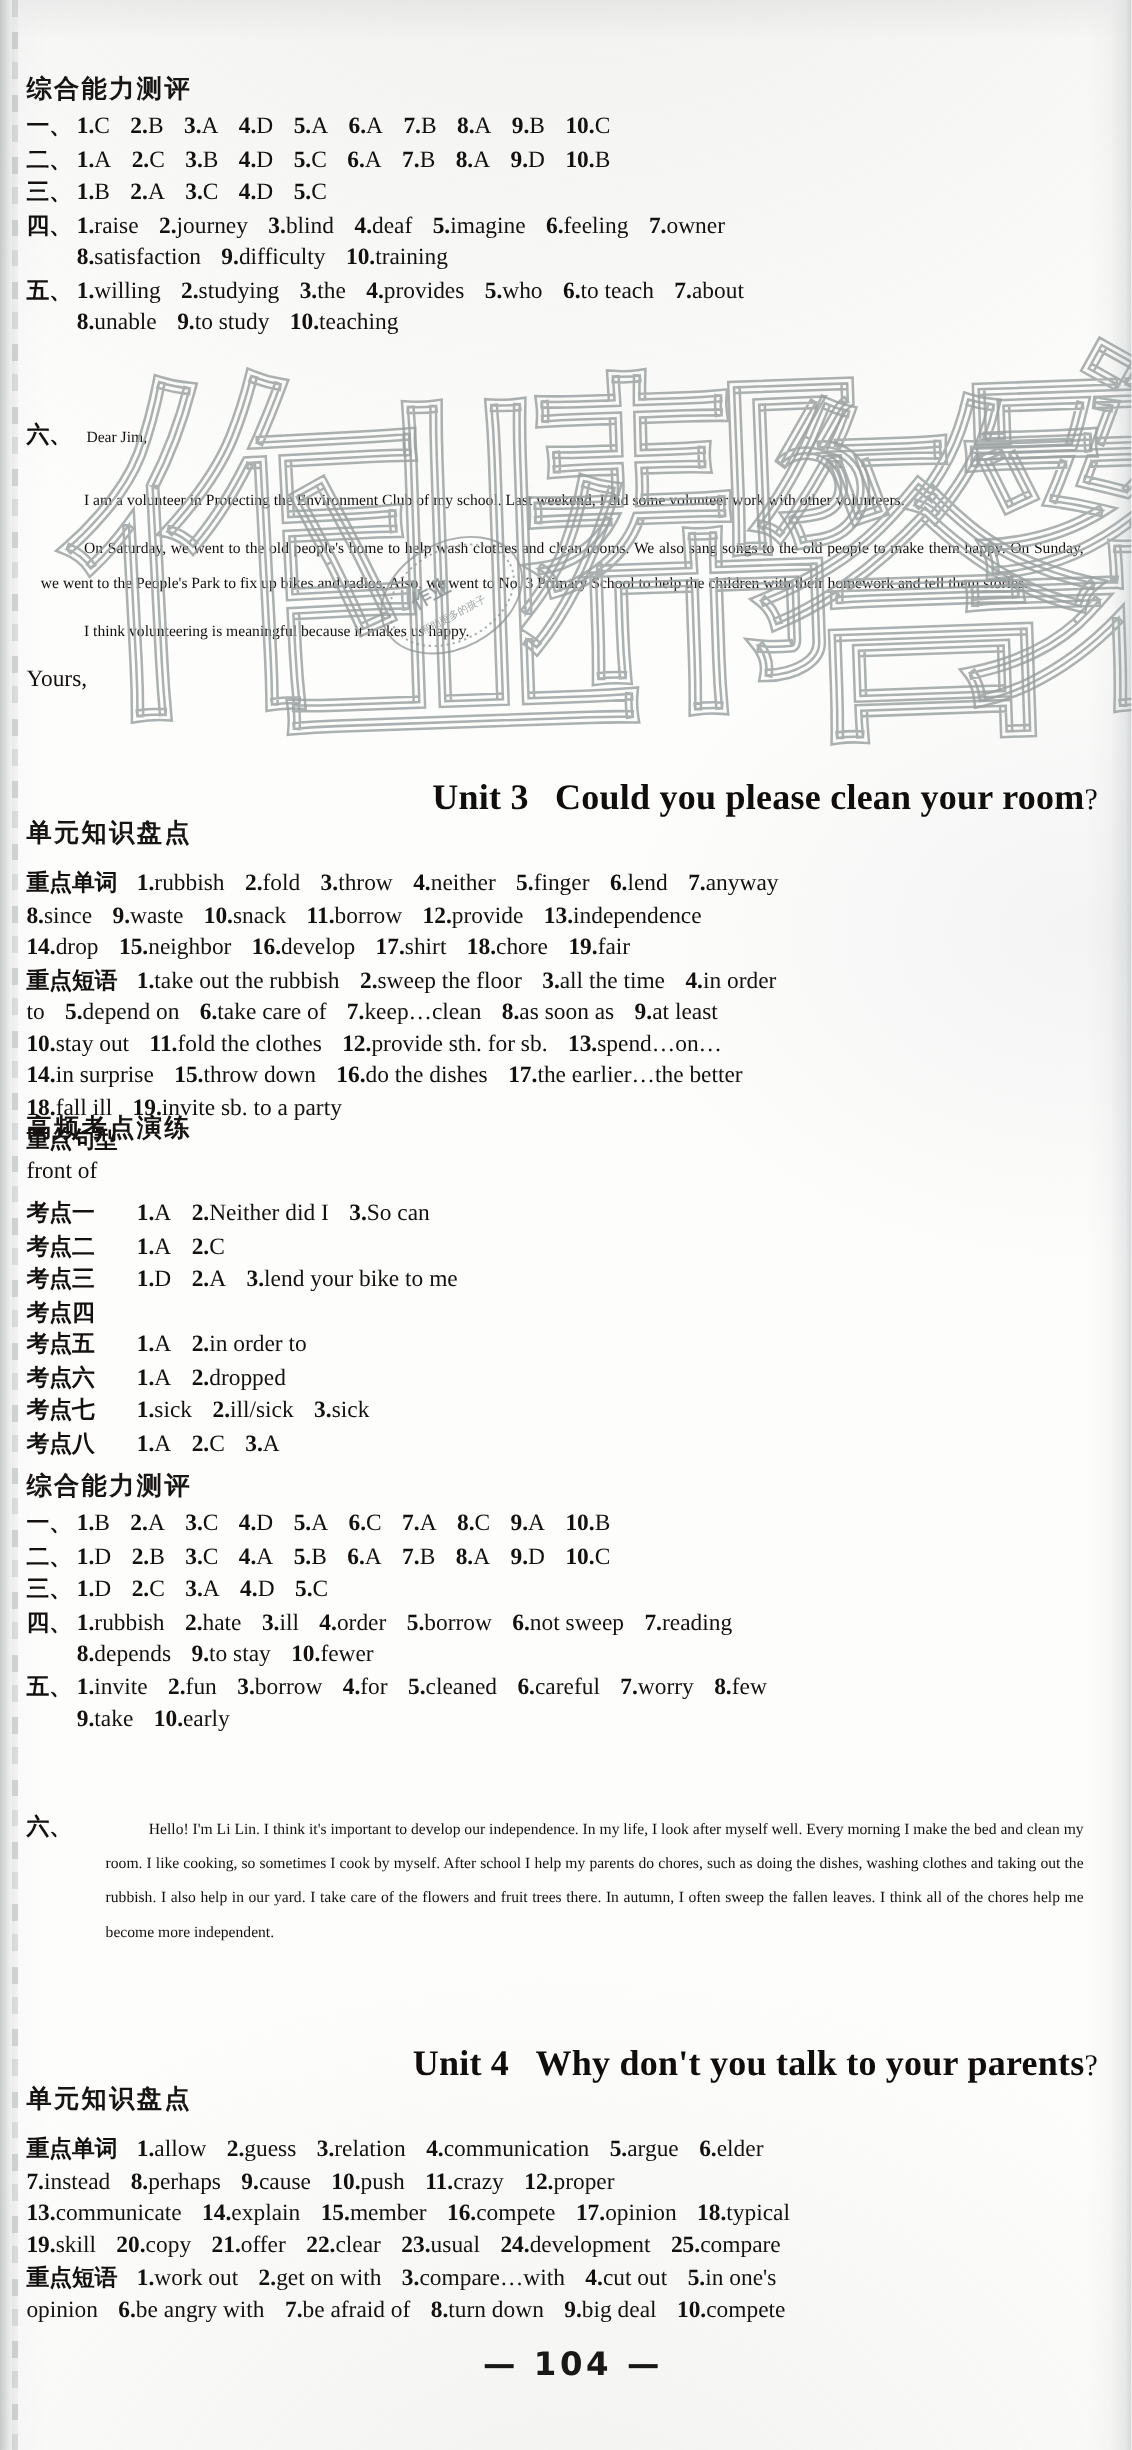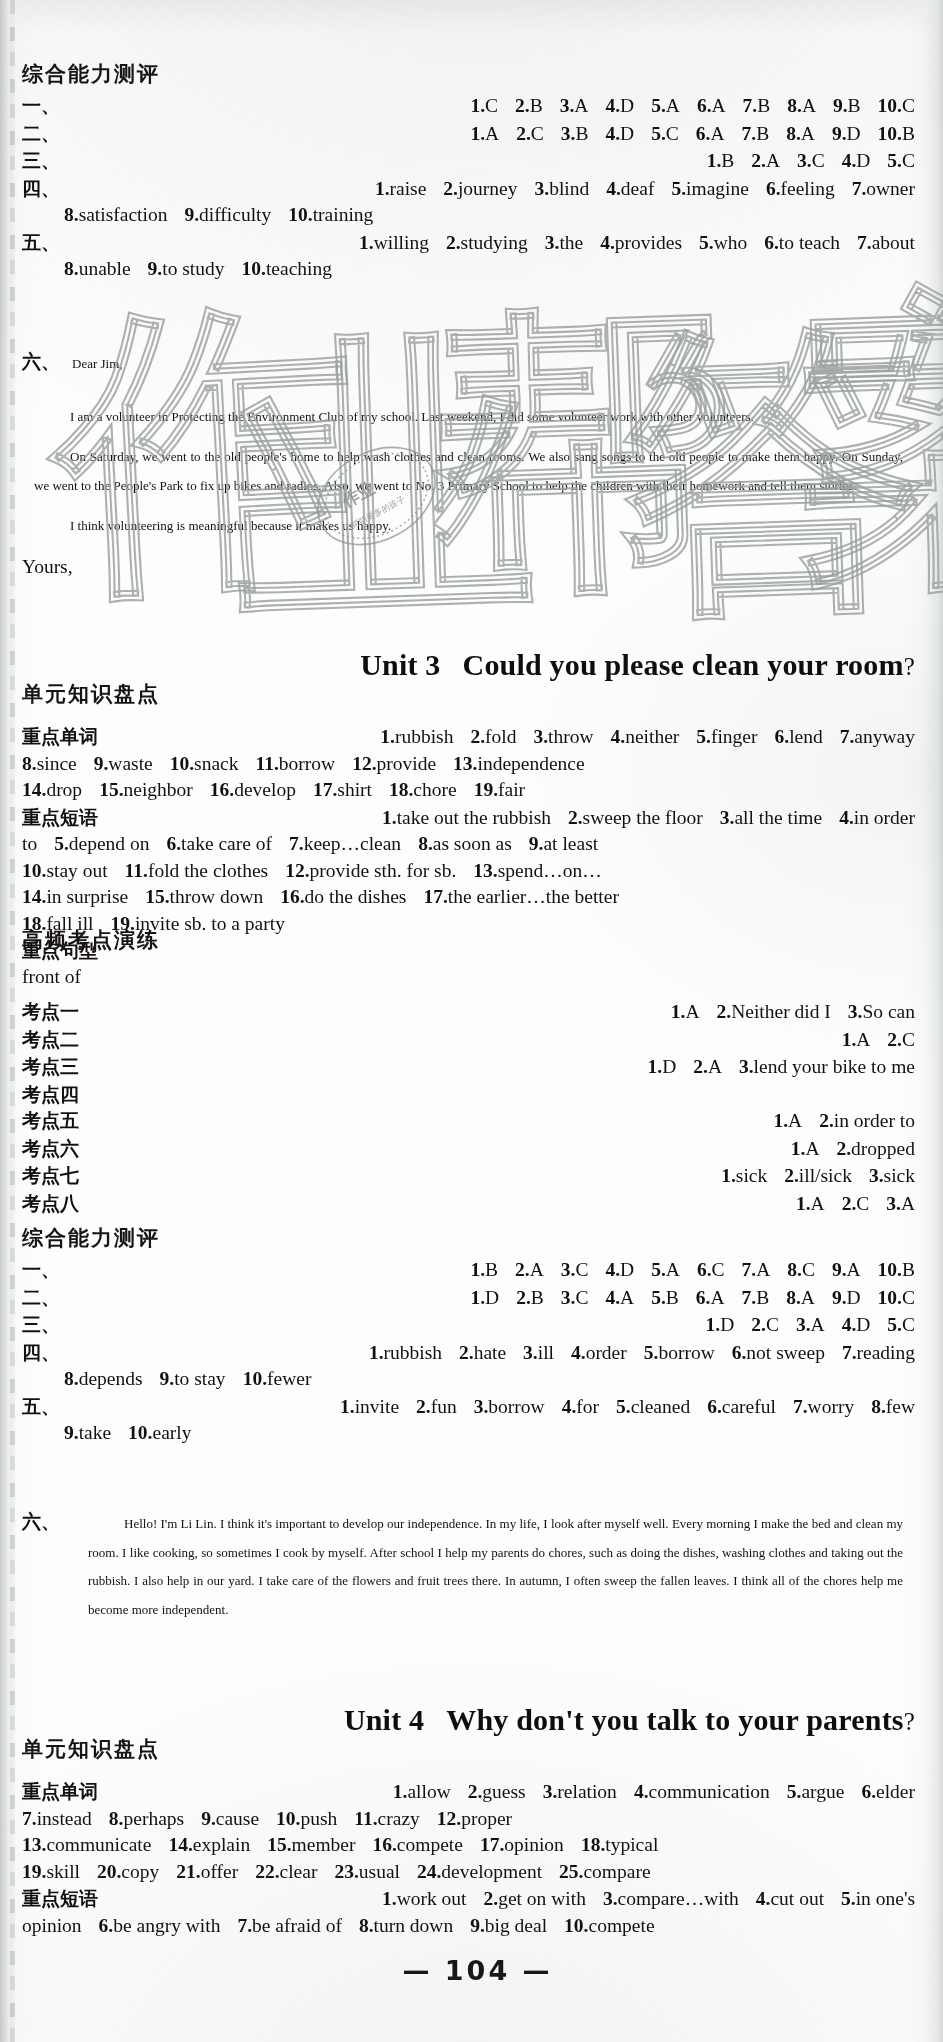--- a/index.html
+++ b/index.html
@@ -92,21 +92,21 @@
   .row .lbl{
     flex:0 0 auto;
     font-weight:700;
     font-family:"DejaVu Sans","Liberation Sans",sans-serif;
     font-size:19px;
     white-space:nowrap;
     letter-spacing:0px;
   }
   .row .lbl.cn4{min-width:88px;}
   .row .lbl.num{min-width:38px;}
-  .row .body{flex:1 1 auto;padding-left:4px;text-align:right;}
+  .row .body{flex:1 1 auto;padding-left:4px;}
   .cont{font-size:19.5px;line-height:26.5px;padding-left:42px;}
   .cont.indent-none{padding-left:0;}
 
   
   .it{white-space:nowrap;}
   .it b{font-weight:700;}
   .sp-wide{display:inline-block;width:17px;}
 
   
   .para{

